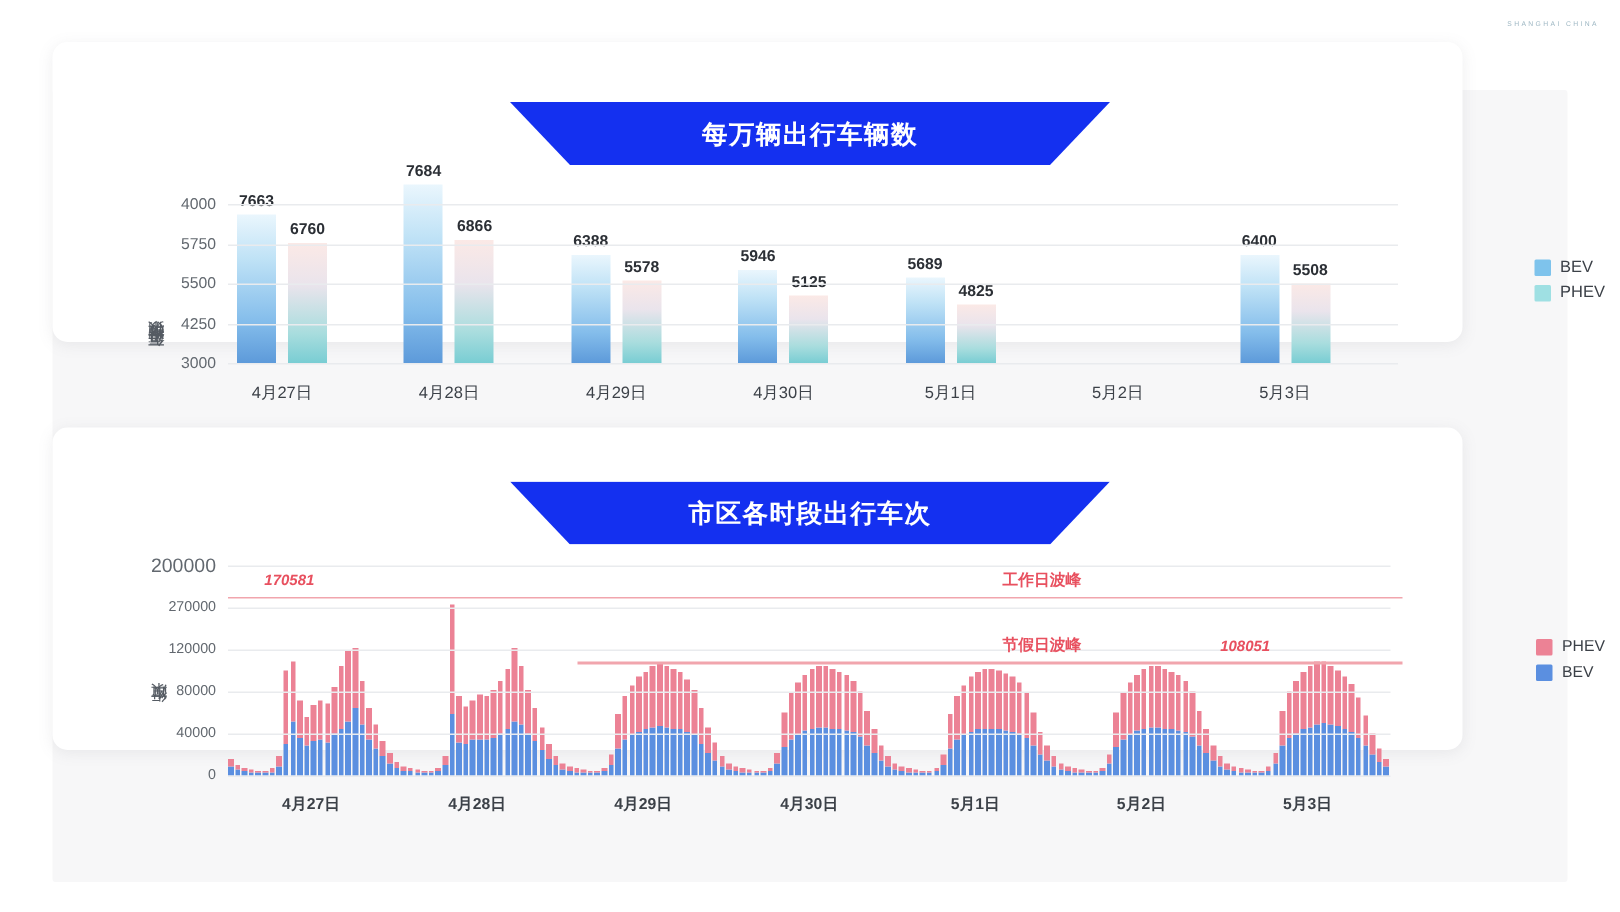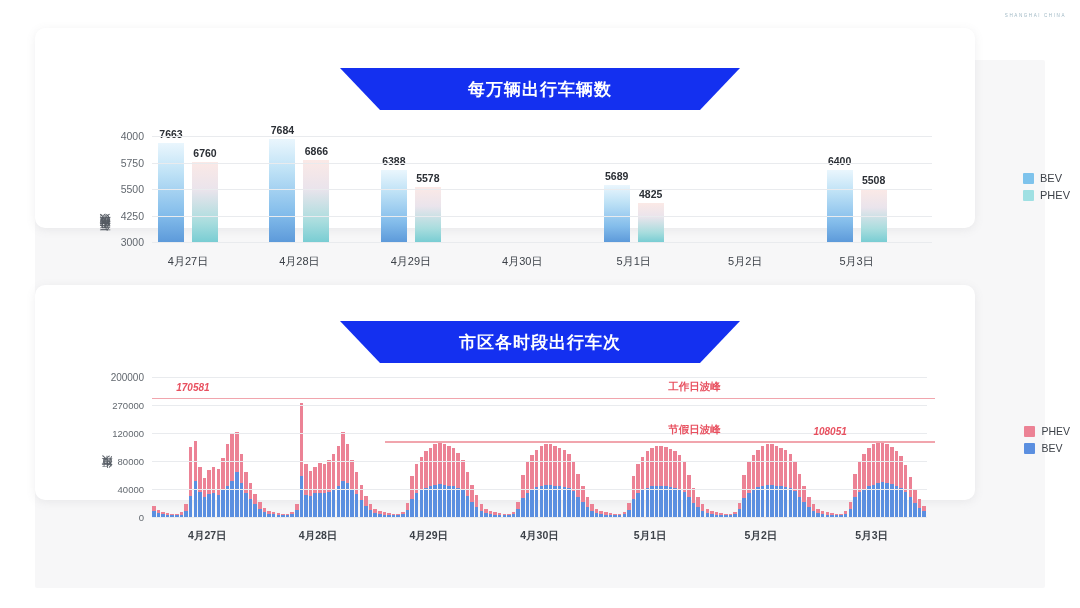--- a/index.html
+++ b/index.html
@@ -109,33 +109,41 @@
 <div id="plot1">
     <div class="grp" style="left: 0px; width: 111.429px;">
       <div class="bar bev" style="height: 98.8556px;">
         <div class="blabel">7663</div>
       </div>
       <div class="bar phev" style="height: 79.712px;">
         <div class="blabel">6760</div>
       </div>
     </div>
     <div class="grp" style="left: 111.429px; width: 111.429px;">
-      <div class="bar bev" style="height: 103px;">
+      <div class="bar bev" style="height: 119px;">
         <div class="blabel">7684</div>
       </div>
       <div class="bar phev" style="height: 81.9592px;">
         <div class="blabel">6866</div>
       </div>
     </div>
     <div class="grp" style="left: 222.857px; width: 111.429px;">
       <div class="bar bev" style="height: 71.8256px;">
         <div class="blabel">6388</div>
       </div>
       <div class="bar phev" style="height: 54.6536px;">
         <div class="blabel">5578</div>
+      </div>
+    </div>
+    <div class="grp" style="left: 334.286px; width: 111.429px;">
+      <div class="bar bev" style="height: 62.4552px;">
+        <div class="blabel">5946</div>
+      </div>
+      <div class="bar phev" style="height: 45.05px;">
+        <div class="blabel">5125</div>
       </div>
     </div>
     <div class="grp" style="left: 445.714px; width: 111.429px;">
       <div class="bar bev" style="height: 57.0068px;">
         <div class="blabel">5689</div>
       </div>
       <div class="bar phev" style="height: 38.69px;">
         <div class="blabel">4825</div>
       </div>
     </div>
@@ -868,21 +876,21 @@
 <div class="ytick" style="top: 517px; left: 100px; width: 44px; font-size: 9.5px;">0</div>
 <div class="gridline" style="left: 152px; width: 775px; top: 489px;"></div>
 <div class="ytick" style="top: 489px; left: 100px; width: 44px; font-size: 9.5px;">40000</div>
 <div class="gridline" style="left: 152px; width: 775px; top: 461px;"></div>
 <div class="ytick" style="top: 461px; left: 100px; width: 44px; font-size: 9.5px;">80000</div>
 <div class="gridline" style="left: 152px; width: 775px; top: 433px;"></div>
 <div class="ytick" style="top: 433px; left: 100px; width: 44px; font-size: 9.5px;">120000</div>
 <div class="gridline" style="left: 152px; width: 775px; top: 405px;"></div>
 <div class="ytick" style="top: 405px; left: 100px; width: 44px; font-size: 9.5px;">270000</div>
 <div class="gridline" style="left: 152px; width: 775px; top: 377px;"></div>
-<div class="ytick" style="top: 377px; left: 100px; width: 44px; font-size: 10px;">200000</div>
+<div class="ytick" style="top: 377px; left: 100px; width: 44px; font-size: 13px;">200000</div>
 <div class="annot-line" style="left: 152px; width: 783px; top: 397.593px;"></div>
 <div class="annot-text" style="left: 694.5px; top: 379.593px;">工作日波峰</div>
 <div class="peak-val" style="left: 192.905px; top: 381.593px;">170581</div>
 <div class="annot-line" style="left: 384.5px; width: 550.5px; top: 441.364px;"></div>
 <div class="annot-text" style="left: 694.5px; top: 423.364px;">节假日波峰</div>
 <div class="peak-val" style="left: 830.125px; top: 426.364px;">108051</div>
 <div class="xtick" style="font-weight: 600; font-size: 10.5px; left: 207.357px; top: 529px;">4月27日</div>
 <div class="xtick" style="font-weight: 600; font-size: 10.5px; left: 318.071px; top: 529px;">4月28日</div>
 <div class="xtick" style="font-weight: 600; font-size: 10.5px; left: 428.786px; top: 529px;">4月29日</div>
 <div class="xtick" style="font-weight: 600; font-size: 10.5px; left: 539.5px; top: 529px;">4月30日</div>

